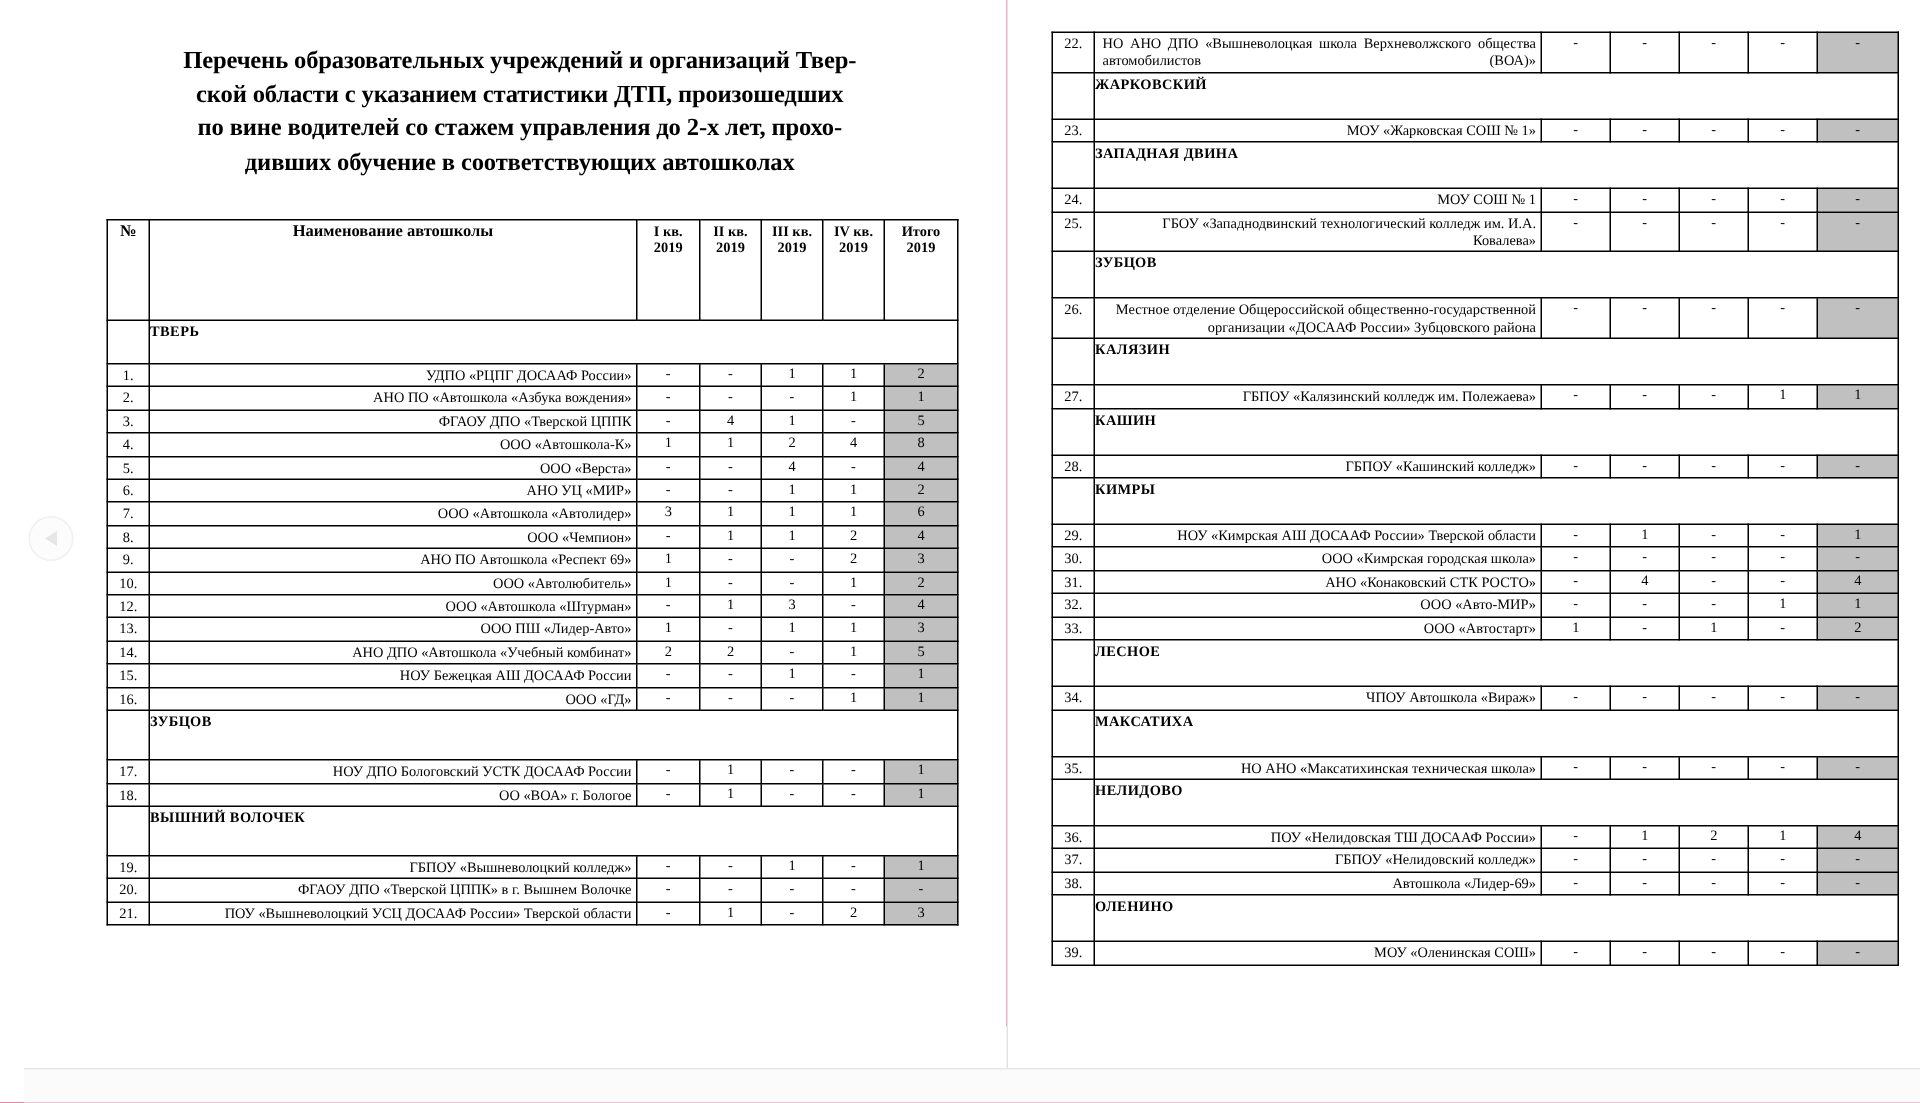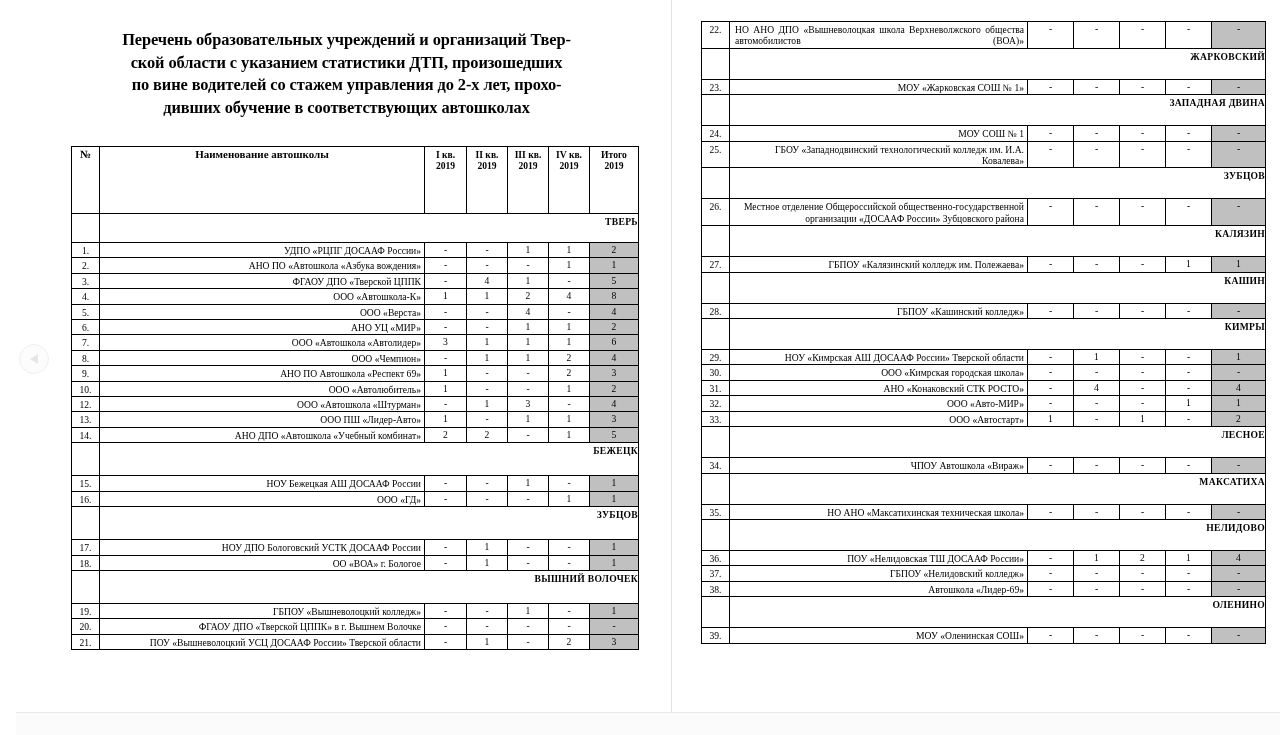--- a/index.html
+++ b/index.html
@@ -129,21 +129,21 @@
     vertical-align: middle;
     font-size: 10.4px;
     line-height: 12.5px;
     padding: 2px 1px !important;
   }
   .hdr td.h-name { font-size: 11px; margin-top: 20px; }
   .hdr td.h-num  { font-size: 11px; }
 
   
   .city td {
-    text-align: right;
+    text-align: left;
     font-weight: bold;
     font-size: 14.6px;
     vertical-align: middle;
     padding: 2px 0 !important;
     letter-spacing: 0.3px;
   }
   .city td.city-gap { border-right: 1px solid #000; }
 </style>
 </head>
 <body>
@@ -309,24 +309,20 @@
             </tr>
             <tr>
               <td class="c-num">14.</td>
               <td class="c-name">АНО ДПО «Автошкола «Учебный комбинат»</td>
               <td class="c-val">2</td>
               <td class="c-val">2</td>
               <td class="c-val">-</td>
               <td class="c-val">1</td>
               <td class="c-total">5</td>
             </tr>
-            <tr class="city">
-              <td class="city-gap" style="height: 28px;"></td>
-              <td colspan="6">БЕЖЕЦК</td>
-            </tr>
             <tr>
               <td class="c-num">15.</td>
               <td class="c-name">НОУ Бежецкая АШ ДОСААФ России</td>
               <td class="c-val">-</td>
               <td class="c-val">-</td>
               <td class="c-val">1</td>
               <td class="c-val">-</td>
               <td class="c-total">1</td>
             </tr>
             <tr>

